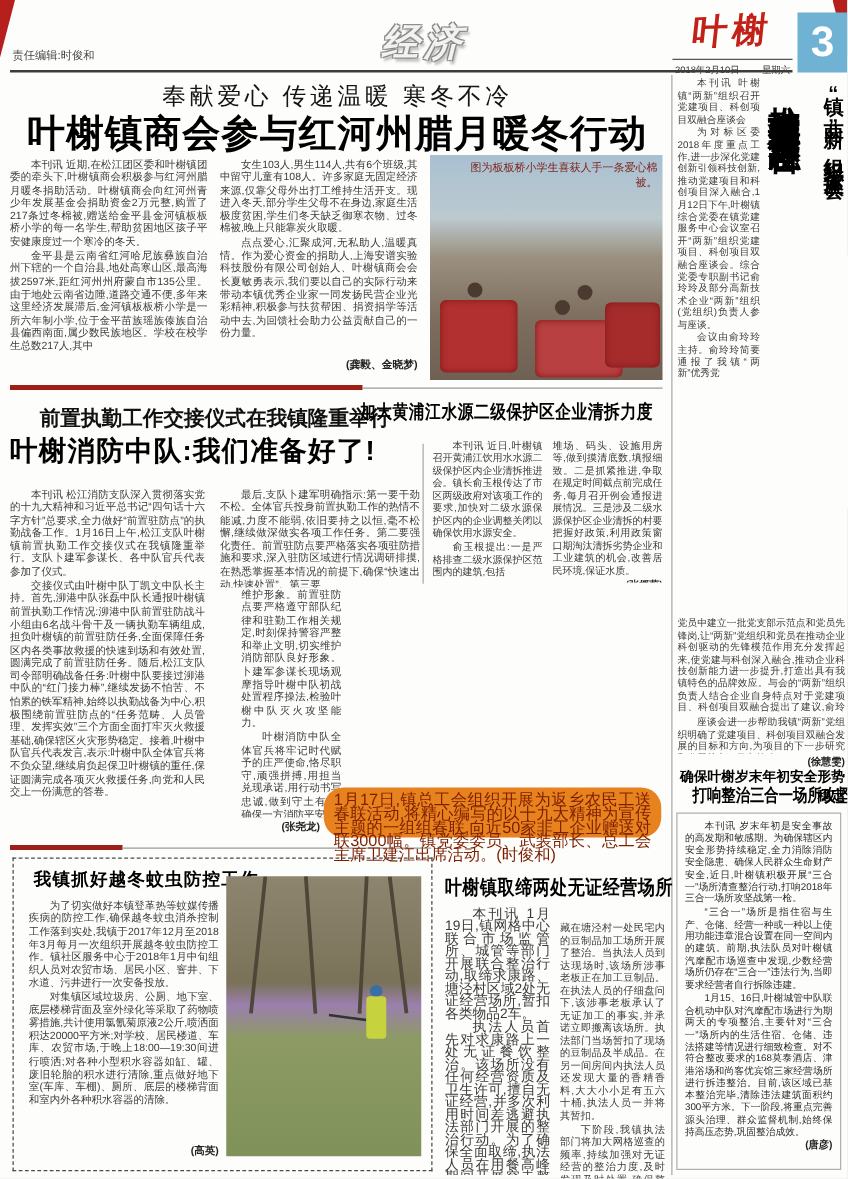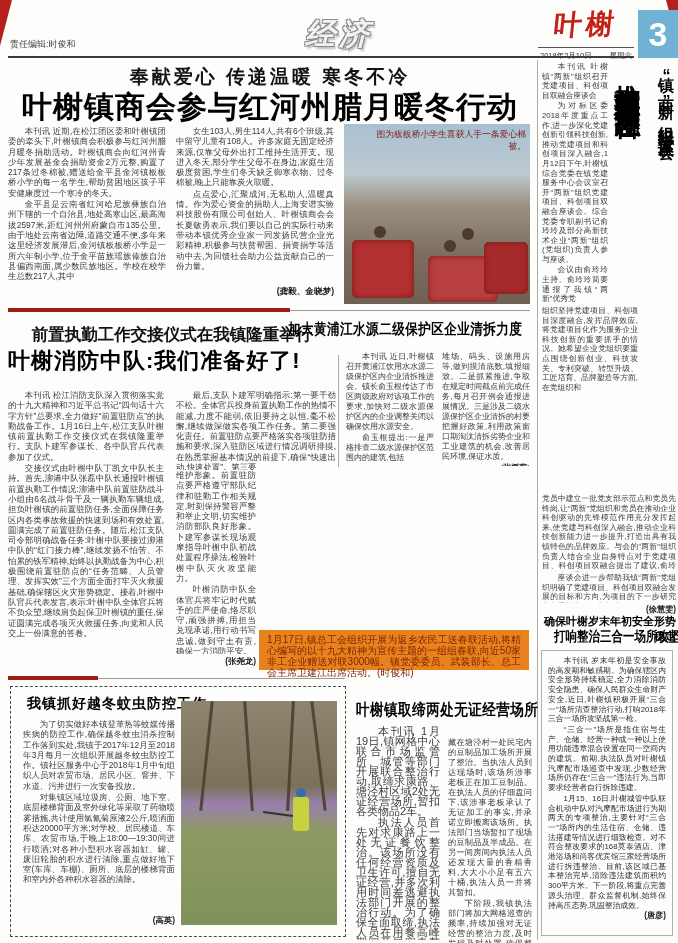--- a/index.html
+++ b/index.html
@@ -20,21 +20,21 @@
       color:#f2f2f0;letter-spacing:4px;font-style:italic;
       text-shadow:1px 1px 0 #8a8a8a,-1px -1px 0 #8a8a8a,1px -1px 0 #8a8a8a,-1px 1px 0 #8a8a8a,2px 3px 2px #bdbdbd;}
   .masthead{left:538px;top:6px;width:96px;text-align:center;}
   .masthead .mh-name{font-size:28px;font-weight:bold;color:#c32017;transform:skewX(-8deg) rotate(-2deg);letter-spacing:4px;}
   .masthead .mh-date{margin-top:3px;border-top:1.5px solid #555;padding-top:3px;font-size:7.5px;color:#333;
       display:flex;justify-content:space-between;padding-left:2px;padding-right:2px;}
   .page-box{left:638px;top:10px;width:40px;height:48px;background:#6fb2d3;color:#fff;
       font-size:34px;font-weight:bold;text-align:center;line-height:48px;}
   .header-rule{left:8px;top:56px;width:626px;height:2px;background:#3c3c3c;}
   
-  .lead-kicker{left:8px;top:64px;width:524px;text-align:center;font-size:19px;font-weight:700;
+  .lead-kicker{left:8px;top:64px;width:524px;text-align:center;font-size:19px;font-weight:400;
       letter-spacing:3px;color:#141414;}
   .lead-headline{left:8px;top:87px;width:524px;text-align:center;font-size:30px;font-weight:bold;
       letter-spacing:1px;color:#000;}
   .lead-col1{left:8px;top:126px;width:158px;height:178px;}
   .lead-col2{left:176px;top:126px;width:158px;height:158px;}
   .lead-byline{left:176px;top:286px;width:158px;font-size:8.6px;}
   .lead-photo{left:344px;top:124px;width:186px;height:180px;overflow:hidden;
       background:linear-gradient(180deg,#a9c0d2 0%,#bcc9cf 28%,#9b9181 45%,#7d6e5f 72%,#6e6053 100%);}
   .lead-photo .cap{position:absolute;left:0;right:4px;top:5px;text-align:right;font-size:8.8px;color:#7c1f14;padding-left:22px;}
   .quilt{position:absolute;background:#b23030;border-radius:5px;box-shadow:inset 0 0 6px #7c1818;}
@@ -50,42 +50,42 @@
   .vd1{left:338px;top:355px;width:1px;height:112px;background:#aaa;}
   .vd2{left:537px;top:60px;width:1px;height:880px;background:#aaa;}
   
   .fire{left:8px;top:318px;width:328px;height:352px;}
   .fire-kicker{position:absolute;left:0;top:6px;width:100%;text-align:center;font-size:16.5px;font-weight:bold;color:#111;}
   .fire-headline{position:absolute;left:0;top:28px;width:100%;text-align:left;font-size:22px;font-weight:bold;
       letter-spacing:1px;color:#000;}
   .fire-col1{position:absolute;left:0;top:72px;width:156px;height:276px;}
   .fire-col2{position:absolute;left:168px;top:72px;width:160px;height:278px;}
   .fire-col2 .top{width:160px;height:80px;overflow:hidden;}
-  .fire-col2 .side{width:80px;height:184px;overflow:hidden;}
+  .fire-col2 .side{width:80px;height:184px;overflow:hidden;margin-left:17px;}
   .fire-col2 .byline{width:80px;font-size:8.4px;margin-top:2px;}
   
   .water{left:344px;top:318px;width:186px;height:352px;}
   .water-headline{position:absolute;left:-56px;top:2px;white-space:nowrap;font-size:15px;font-weight:bold;
       color:#000;transform:scaleX(0.84);transform-origin:left top;letter-spacing:0.5px;}
   .water-col1{position:absolute;left:2px;top:34px;width:88px;height:114px;}
   .water-col2{position:absolute;left:98px;top:34px;width:88px;height:114px;}
   .union-photo{position:absolute;left:-85px;top:152px;width:270px;height:158px;overflow:hidden;
       background:linear-gradient(180deg,#c7c0b6 0%,#b9b1a6 26%,#8e8378 40%,#6f6458 100%);}
   .sign-band{position:absolute;left:0;top:0;width:100%;height:30px;background:#cfc8be;
       color:#d8453a;font-size:13px;font-weight:bold;letter-spacing:6px;text-align:center;line-height:30px;
       white-space:nowrap;overflow:hidden;}
   .strip{position:absolute;width:13px;height:92px;background:#c23026;border-top:5px solid #e0a020;
       box-shadow:inset 0 0 4px #8c1c14;}
   .s1{left:22px;bottom:4px;transform:rotate(4deg);}
   .s2{left:62px;bottom:2px;transform:rotate(-5deg);}
   .s3{left:118px;bottom:6px;}
   .s4{left:170px;bottom:2px;transform:rotate(6deg);}
   .s5{left:226px;bottom:6px;transform:rotate(-4deg);}
   .union-caption{position:absolute;left:-85px;top:312px;width:270px;height:40px;background:#e8821e;
-      color:#7c1f00;font-size:10px;line-height:11px;padding:4px 8px;box-sizing:border-box;text-align:justify;}
+      color:#7c1f00;font-size:13px;line-height:11px;padding:4px 8px;box-sizing:border-box;text-align:justify;border-radius:16px;}
   
   .mosq{left:10px;top:686px;width:336px;height:251px;border:1.6px dashed #4a4a4a;box-sizing:border-box;}
   .mosq-headline{position:absolute;left:16px;top:8px;font-size:14px;font-weight:bold;letter-spacing:1px;color:#000;}
   .mosq-col{position:absolute;left:12px;top:32px;width:152px;height:196px;}
   .mosq-byline{position:absolute;left:12px;top:228px;width:152px;font-size:8.4px;}
   .spray-photo{position:absolute;left:170px;top:14px;width:156px;height:224px;overflow:hidden;
       background:linear-gradient(180deg,#8e8570 0%,#7a7258 38%,#9b7fae 46%,#8d9a63 58%,#7f9259 100%);}
   .trunk{position:absolute;top:0;width:3px;height:110px;background:#4e4636;}
   .t1{left:24px;transform:rotate(6deg);}
   .t2{left:66px;transform:rotate(-4deg);}
@@ -226,23 +226,20 @@
 
   </div>
 
   <div class="abs vt lx-title-small">镇“两新”组织举行座谈会</div>
   <div class="abs vt lx-title-big">推动党建项目和科创项目深度融合</div>
   <div class="abs lx-top body-text">
     <p>本刊讯 叶榭镇“两新”组织召开党建项目、科创项目双融合座谈会</p>
     <p>为对标区委2018年度重点工作,进一步深化党建创新引领科技创新,推动党建项目和科创项目深入融合,1月12日下午,叶榭镇综合党委在镇党建服务中心会议室召开“两新”组织党建项目、科创项目双融合座谈会。综合党委专职副书记俞玲玲及部分高新技术企业“两新”组织(党组织)负责人参与座谈。</p>
     <p>会议由俞玲玲主持。俞玲玲简要通报了我镇“两新”优秀党</p>
   </div>
-  <div class="abs lx-mid body-text">
-    <p class="noindent">组织坚持党建项目、科创项目深度融合,发挥品牌效应,将党建项目化作为服务企业科技创新的重要抓手的情况。她希望企业党组织要重点围绕创新创业、科技攻关、专利突破、转型升级、工匠培育、品牌塑造等方面,在党组织和</p>
-  </div>
   <div class="abs lx-bottom body-text">
     <p class="noindent p1">党员中建立一批党支部示范点和党员先锋岗,让“两新”党组织和党员在推动企业科创驱动的先锋模范作用充分发挥起来,使党建与科创深入融合,推动企业科技创新能力进一步提升,打造出具有我镇特色的品牌效应。与会的“两新”组织负责人结合企业自身特点对于党建项目、科创项目双融合提出了建议,俞玲玲认真听取意见后,并结合会议内容给出相关意见和建议,与“两新”组织负责人深度探讨了如何进一步深化我镇“两新”党建创新引领科技创新,推动党建项目与科创项目深度融合。</p>
     <p class="p2">座谈会进一步帮助我镇“两新”党组织明确了党建项目、科创项目双融合发展的目标和方向,为项目的下一步研究和发展奠定了坚实基础。</p>
     <div class="byline">(徐慧雯)</div>
   </div>
 
   <div class="abs shy-kicker">确保叶榭岁末年初安全形势稳定</div>
   <div class="abs shy-headline">打响整治三合一场所攻坚战</div>
   <div class="abs shy-box">
     <p>本刊讯 岁末年初是安全事故的高发期和敏感期。为确保辖区内安全形势持续稳定,全力消除消防安全隐患、确保人民群众生命财产安全,近日,叶榭镇积极开展“三合一”场所清查整治行动,打响2018年三合一场所攻坚战第一枪。</p>

